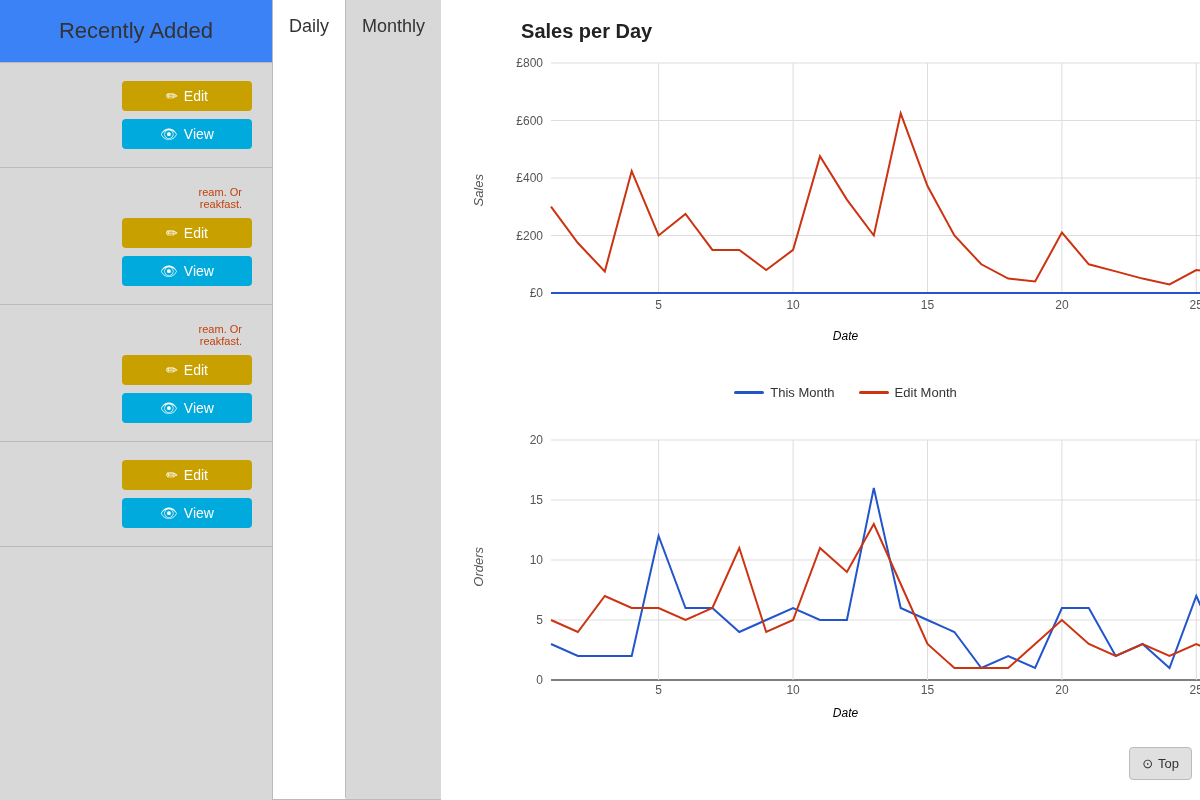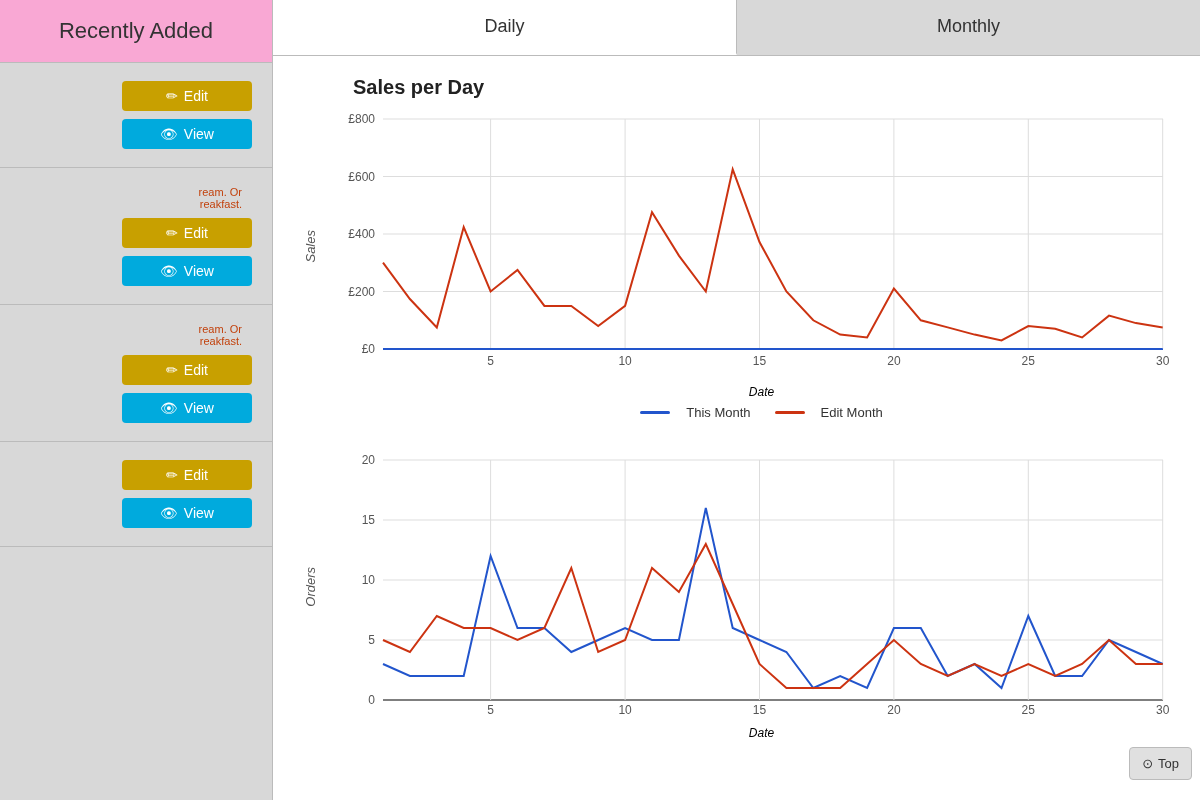--- a/index.html
+++ b/index.html
@@ -10,21 +10,21 @@
       width: 273px;
       min-width: 273px;
       background: #d8d8d8;
       border-right: 1px solid #bbb;
       display: flex;
       flex-direction: column;
       height: 800px;
       overflow: hidden;
     }
     #sidebar-header {
-      background: #f9a8d4;
+      background: #3b82f6;
       padding: 18px 20px;
       font-size: 22px;
       font-weight: normal;
       color: #333;
       border-bottom: 1px solid #bbb;
       text-align: center;
     }
     .sidebar-item {
       padding: 18px 20px;
       border-bottom: 1px solid #bbb;
@@ -67,21 +67,21 @@
       gap: 6px;
       width: 130px;
       justify-content: center;
     }
 
     
     #main {
       flex: 1;
       background: white;
       display: flex;
-      flex-direction: column;
+      flex-direction: row;
       height: 800px;
       overflow: hidden;
       position: relative;
     }
 
     
     #tabs {
       display: flex;
       background: #d8d8d8;
       border-bottom: 1px solid #bbb;
@@ -144,21 +144,22 @@
       justify-content: center;
       gap: 24px;
       margin-top: 6px;
       margin-left: 50px;
       font-size: 13px;
       color: #333;
     }
     .legend-item {
       display: flex;
       align-items: center;
-      gap: 16px;
+      gap: 6px;
+      margin-top: 36px;
     }
     .legend-line {
       width: 30px;
       height: 3px;
       border-radius: 2px;
     }
 
     .x-axis-label {
       text-align: center;
       font-size: 12px;

